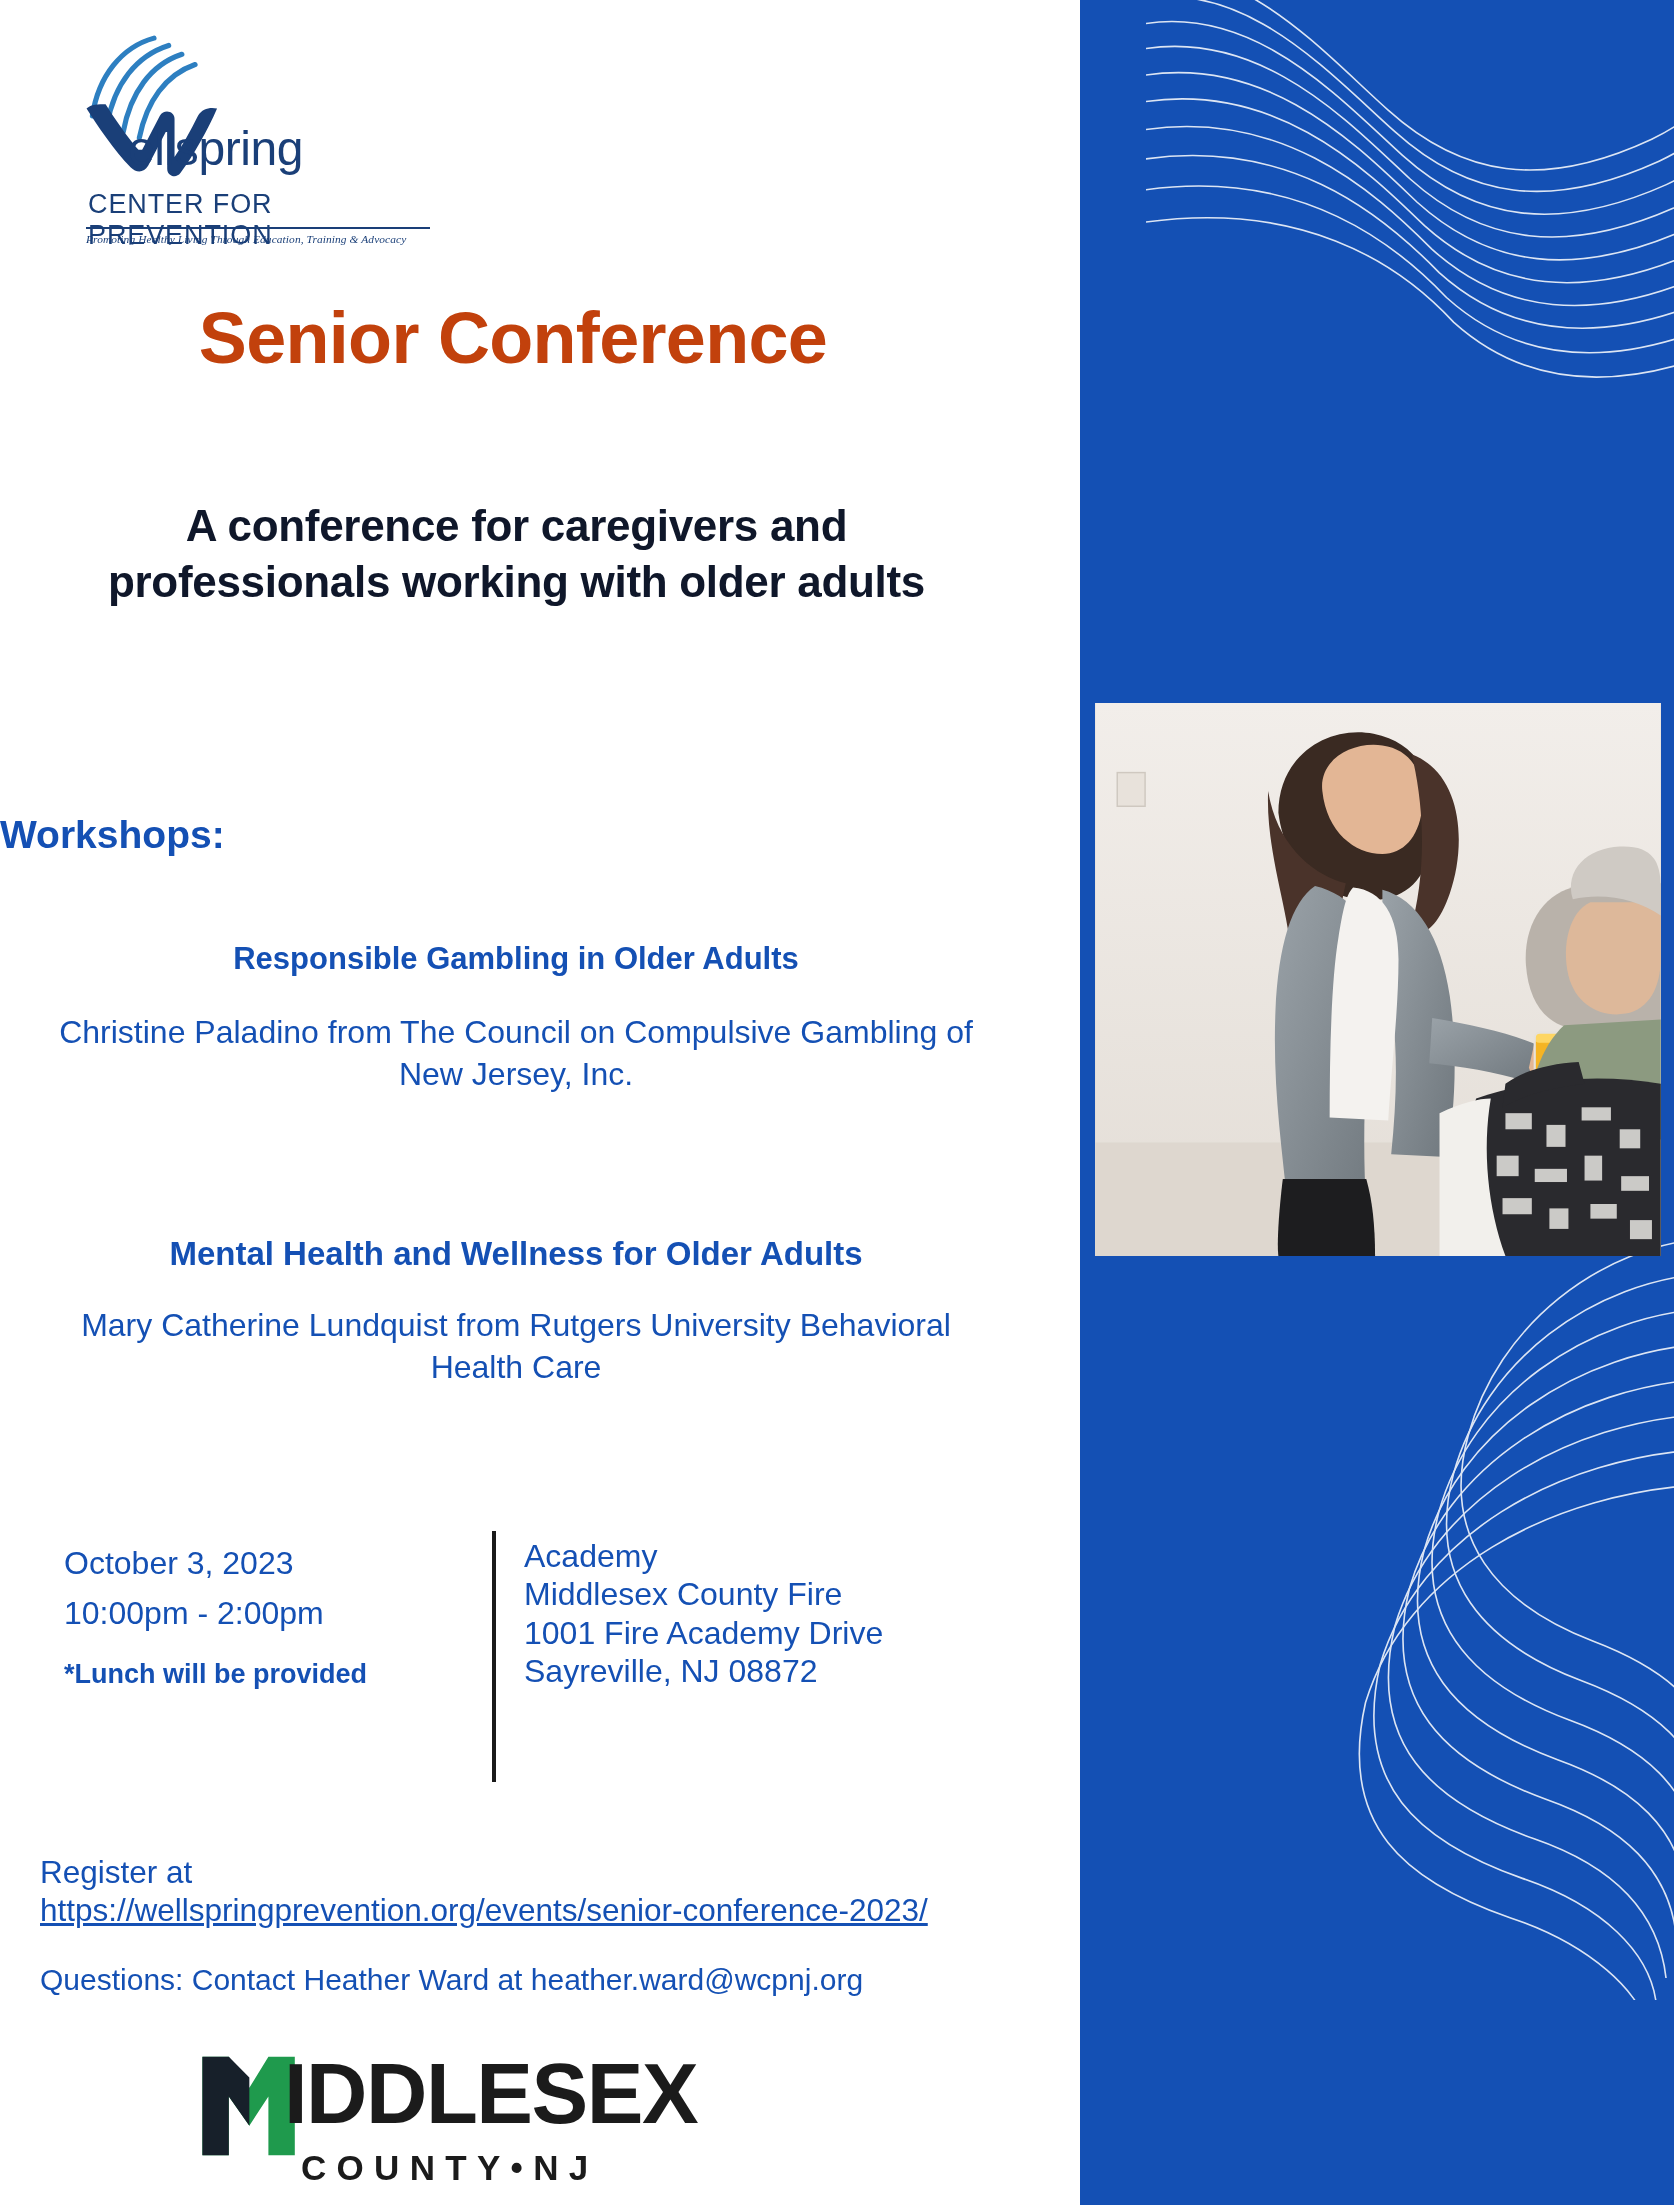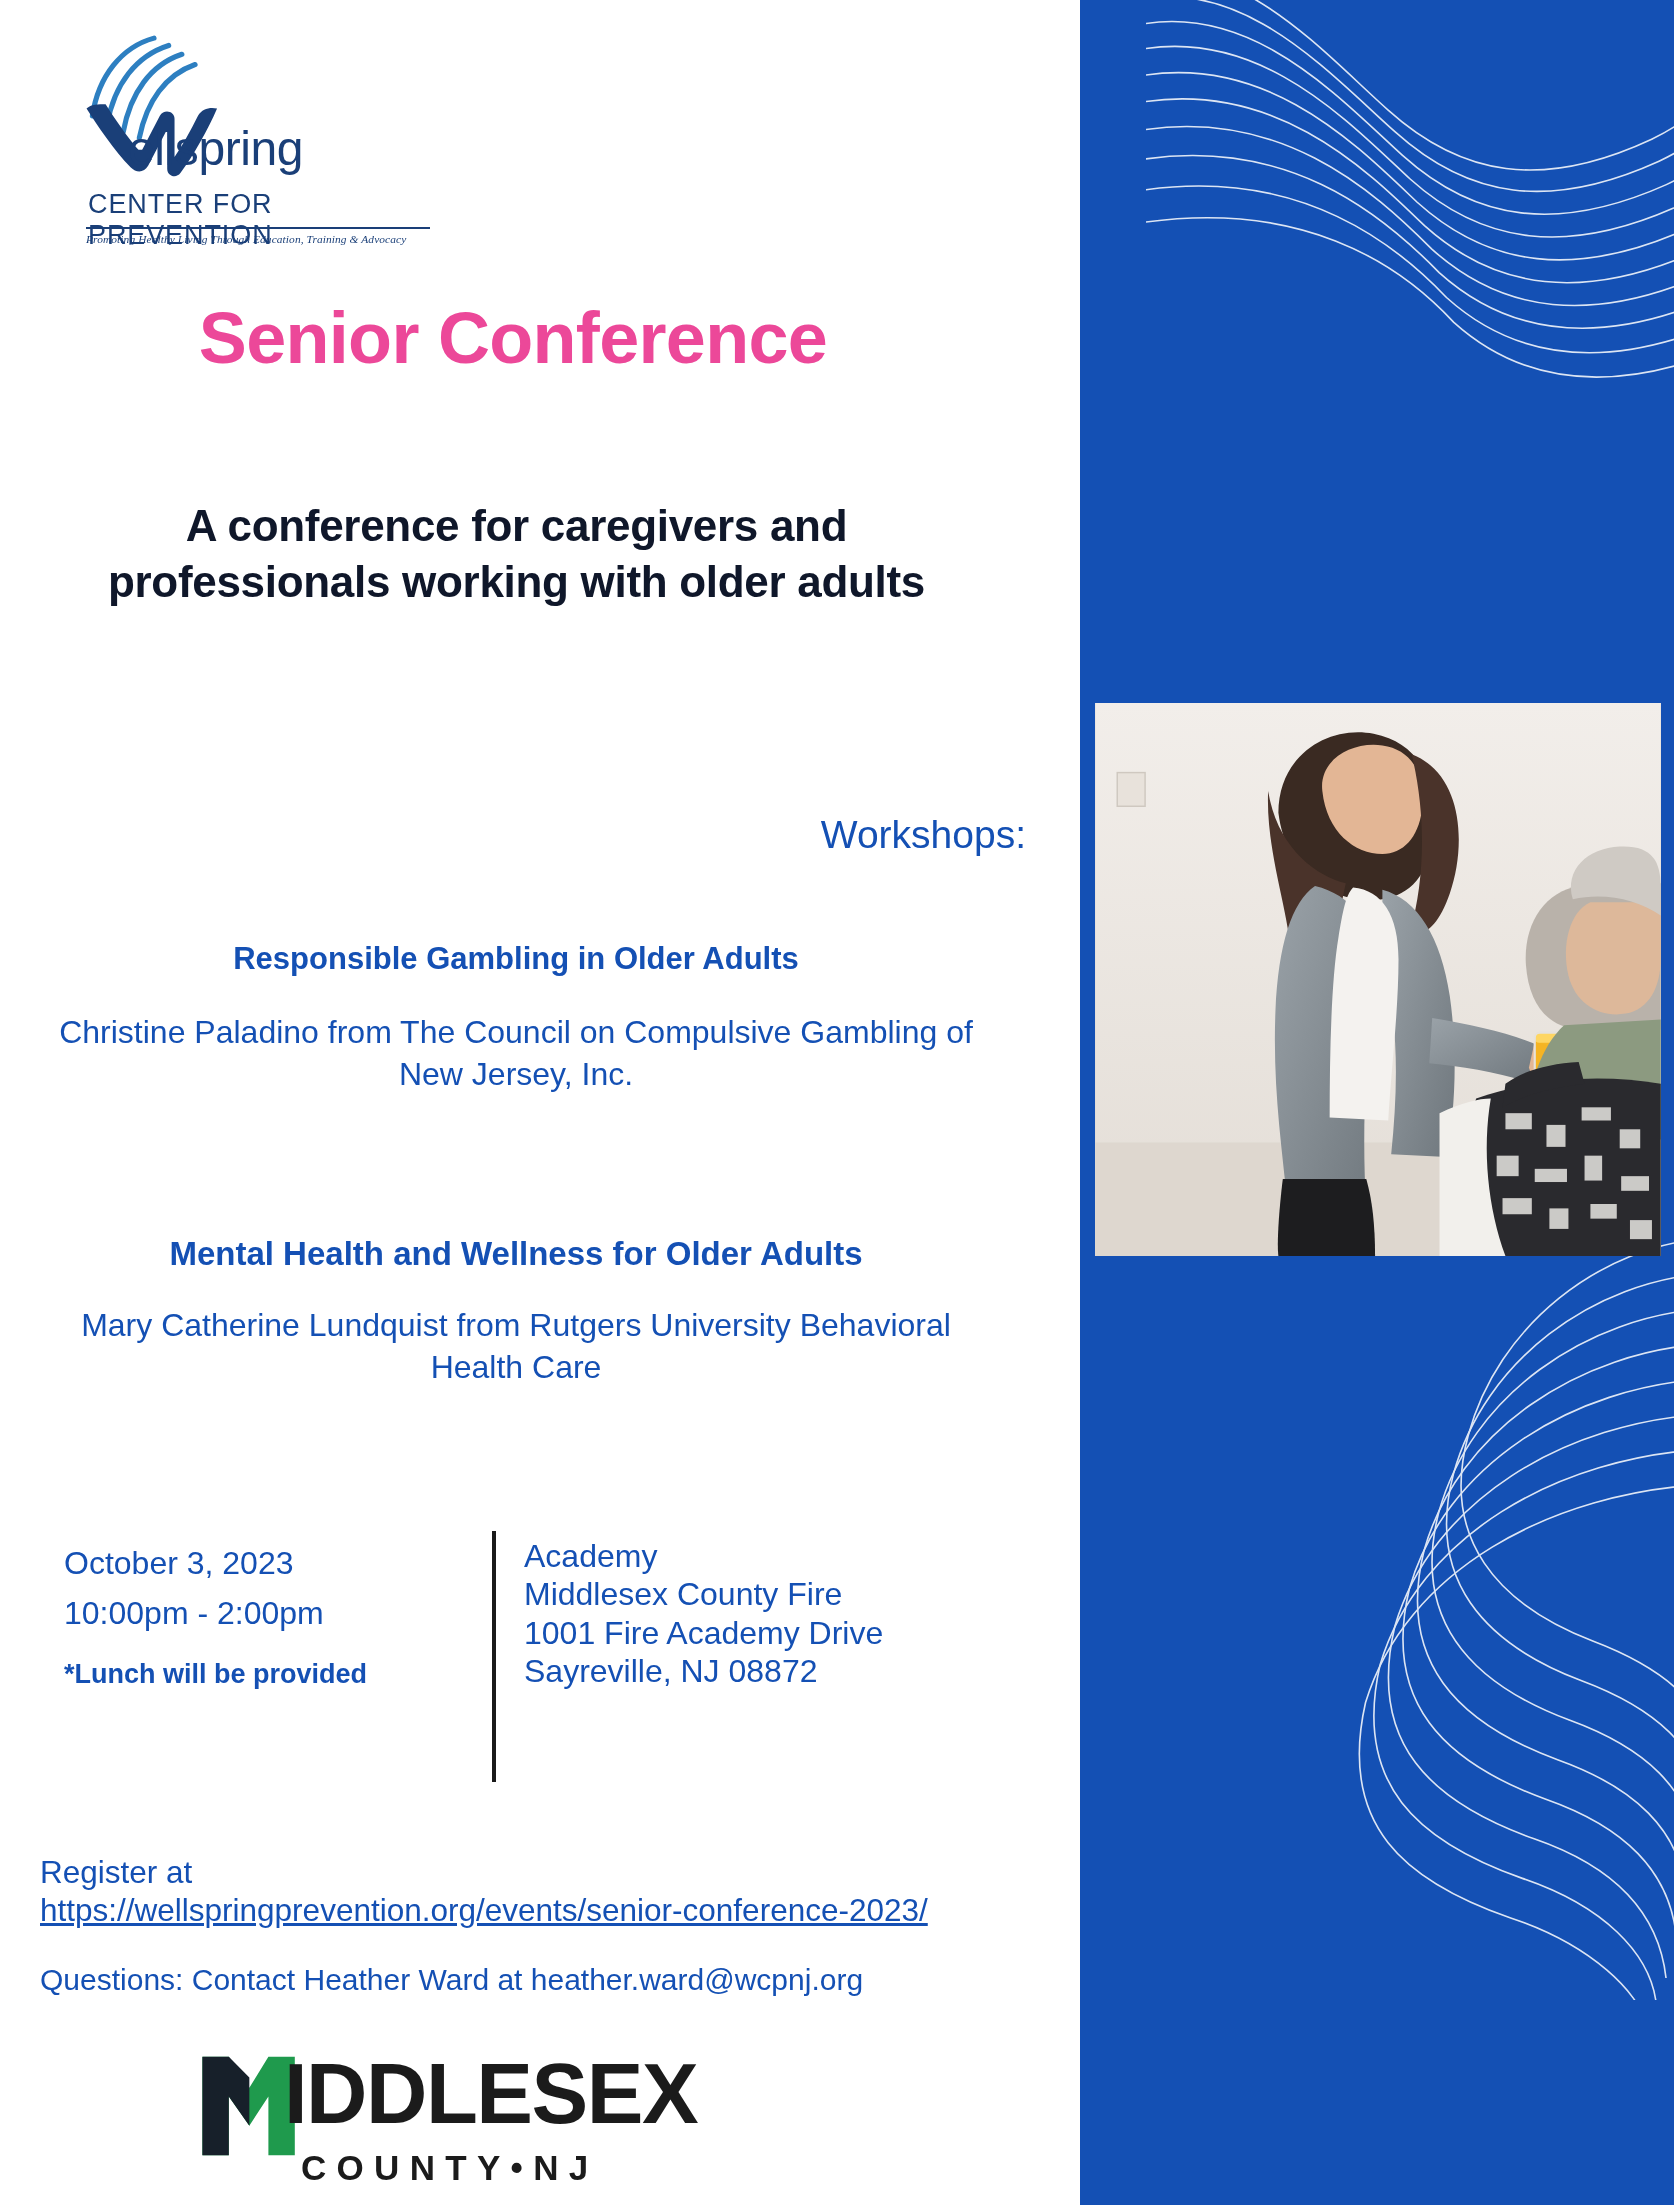--- a/index.html
+++ b/index.html
@@ -115,43 +115,43 @@
     height: 2205px;
   }
   .title {
     position: absolute;
     left: 0;
     top: 297px;
     width: 1026px;
     text-align: center;
     font-size: 72px;
     font-weight: bold;
-    color: #ec4899;
+    color: #c2410c;
     letter-spacing: -0.7px;
   }
   .subtitle {
     position: absolute;
     left: 44px;
     top: 498px;
     width: 945px;
     text-align: center;
     font-size: 44px;
     font-weight: bold;
     color: #0f172a;
     line-height: 1.28;
     letter-spacing: -0.3px;
   }
   .workshops-head {
     position: absolute;
     left: 0;
     top: 813px;
     width: 1026px;
-    text-align: right;
+    text-align: left;
     font-size: 39px;
-    font-weight: normal;
+    font-weight: bold;
     color: #1450b4;
   }
   .ws1-title {
     position: absolute;
     left: 29px;
     top: 941px;
     width: 974px;
     text-align: center;
     font-size: 31px;
     font-weight: bold;

